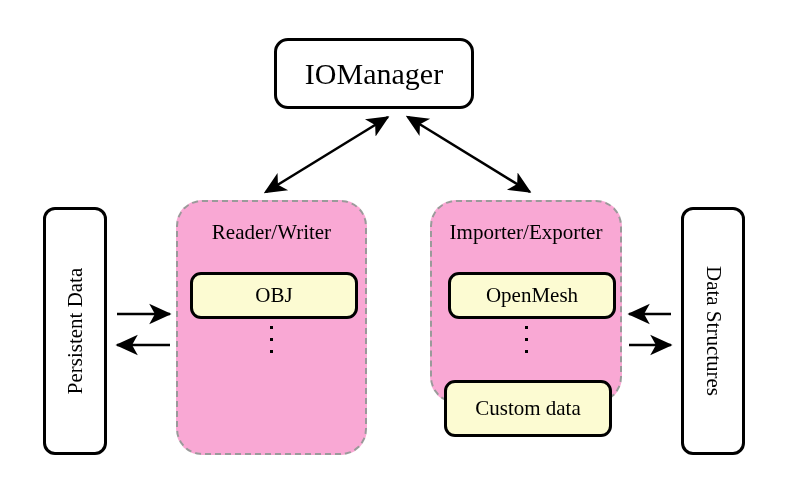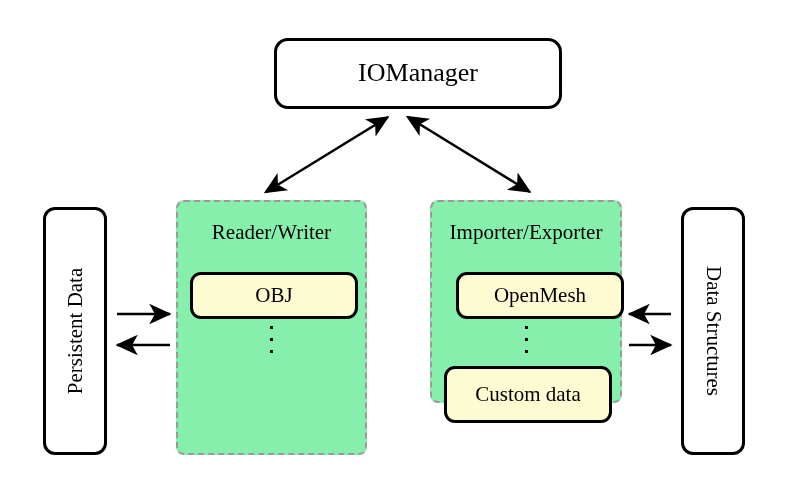--- a/index.html
+++ b/index.html
@@ -29,33 +29,33 @@
     justify-content: center;
     text-align: center;
     color: #000000;
     line-height: 1.18;
   }
 
   
   #io-manager {
     left: 274px;
     top: 38px;
-    width: 288px;
+    width: 200px;
     height: 71px;
-    font-size: 26px;
+    font-size: 30px;
     border-radius: 14px;
   }
 
   
   .group {
     position: absolute;
     box-sizing: border-box;
     border: 2px dashed #9a9a9a;
-    border-radius: 8px;
-    background: #86efac;
+    border-radius: 26px;
+    background: #f9a8d4;
   }
   #group-readerwriter {
     left: 176px;
     top: 200px;
     width: 191px;
     height: 255px;
   }
   #group-importerexporter {
     left: 430px;
     top: 200px;
@@ -84,22 +84,22 @@
     display: flex;
     align-items: center;
     justify-content: center;
     text-align: left;
     font-size: 21px;
     color: #000000;
     line-height: 1.15;
   }
   #node-obj        { left: 12px; top: 70px;  width: 168px; height: 47px; }
   #node-custom-file{ left: 12px; top: 178px; width: 168px; height: 57px; }
-  #node-openmesh   { left: 24px; top: 70px;  width: 168px; height: 47px; }
-  #node-custom-ds  { left: 12px; top: 164px; width: 168px; height: 57px; }
+  #node-openmesh   { left: 16px; top: 70px;  width: 168px; height: 47px; }
+  #node-custom-ds  { left: 12px; top: 178px; width: 168px; height: 57px; }
 
   
   .vdots {
     position: absolute;
     left: 0;
     right: 0;
     top: 124px;
     display: flex;
     flex-direction: column;
     align-items: center;

